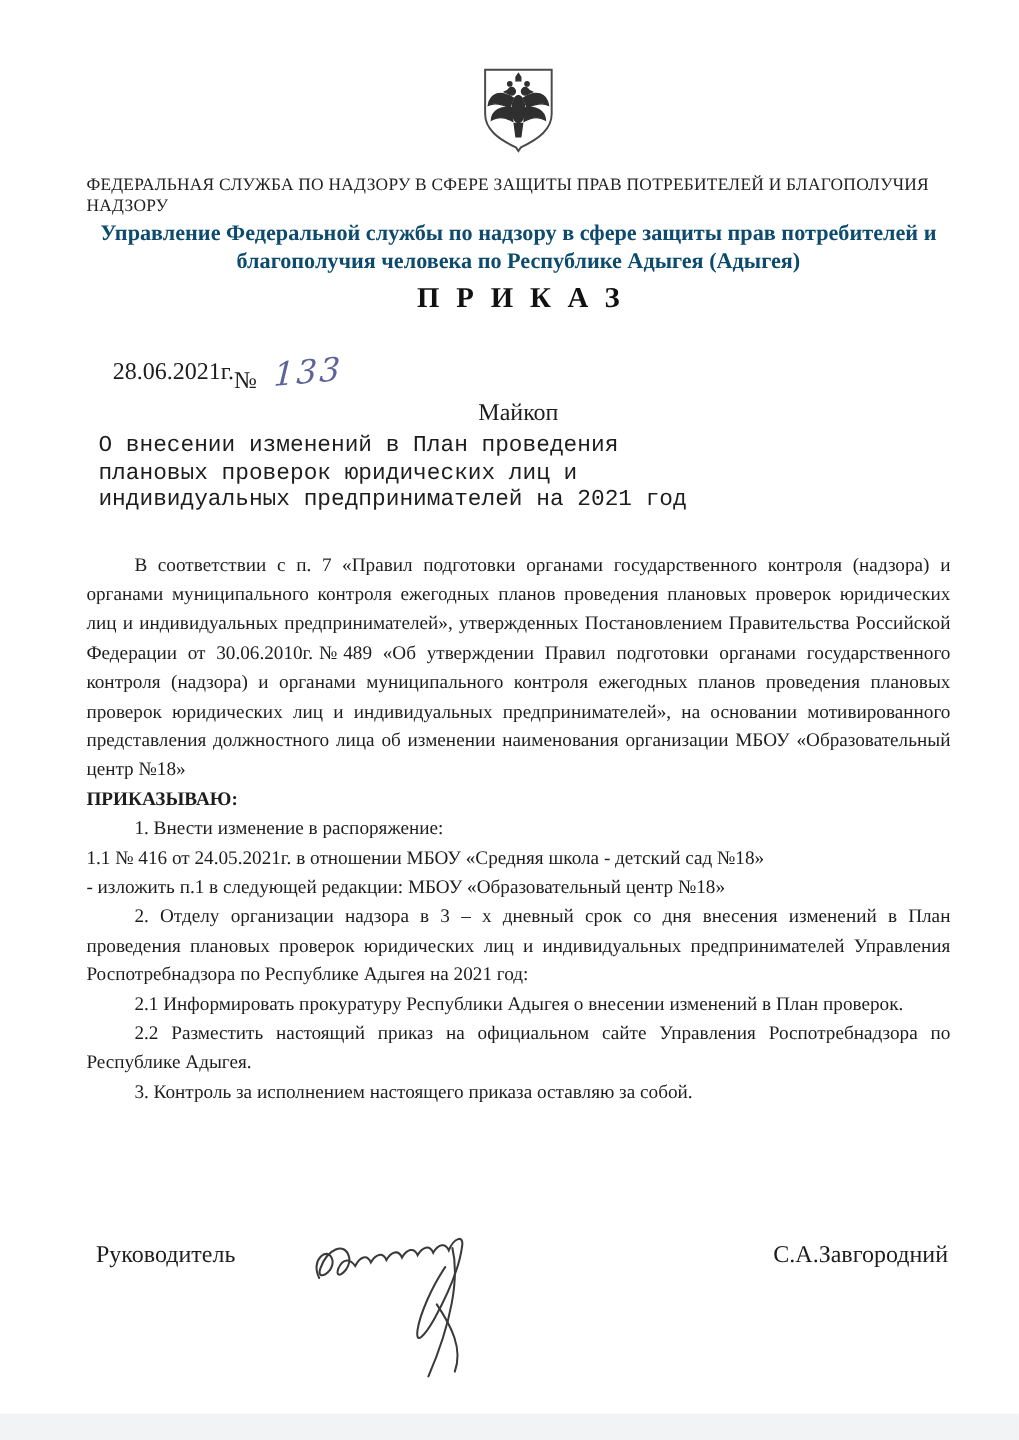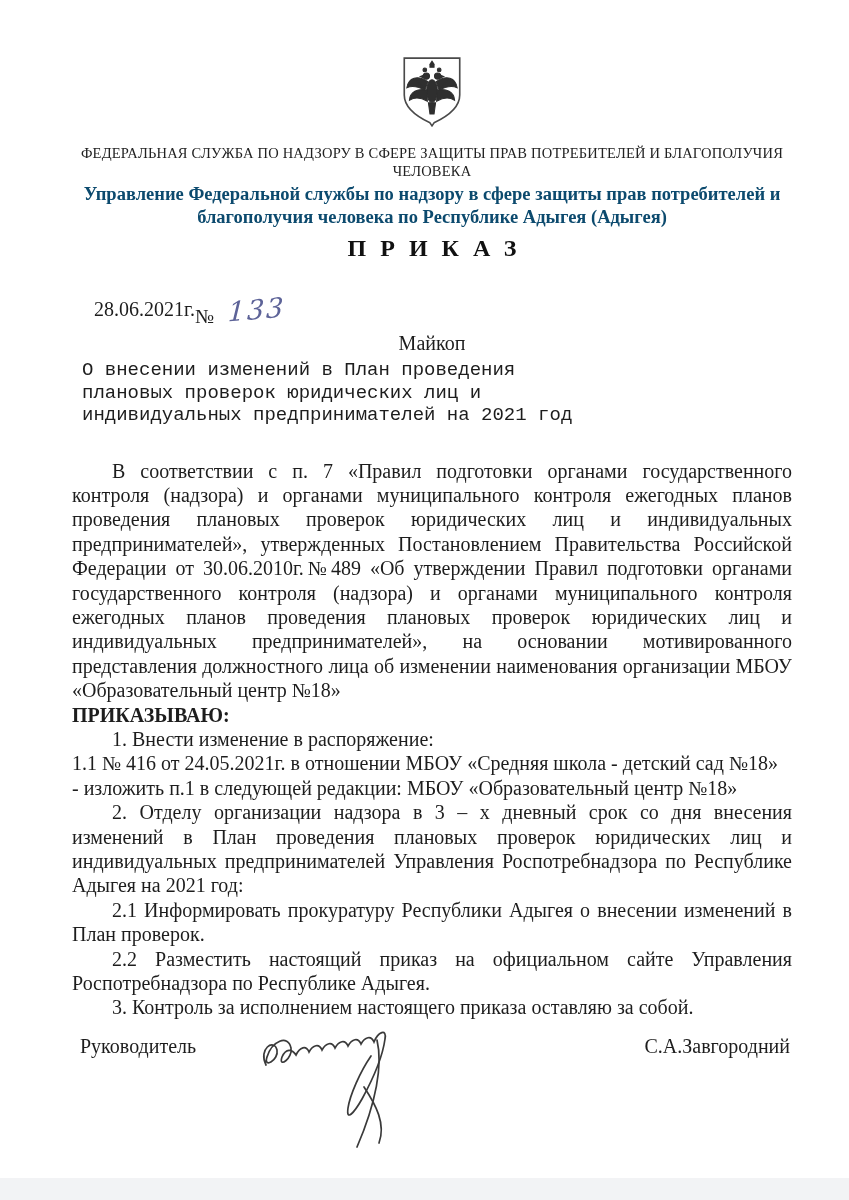--- a/index.html
+++ b/index.html
@@ -20,21 +20,20 @@
     background: #f2f3f5;
   }
 
   .doc { position: absolute; left: 72px; top: 0; width: 720px; }
 
   .emblem-wrap { margin-top: 54px; text-align: center; }
   .emblem-wrap svg { display: inline-block; }
 
   .agency {
     margin-top: 10px;
-    text-align: center;
     font-size: 14.5px;
     line-height: 18px;
     letter-spacing: 0.2px;
     color: #222;
   }
 
   .department {
     width: 712px; margin: 3px auto 0;
     text-align: center;
     font-weight: bold;
@@ -70,21 +69,21 @@
     color: #5d6398;
     transform: rotate(-5deg) skewX(-8deg);
     display: inline-block;
     position: relative; top: -4px;
   }
 
   .city { margin-top: 3px; text-align: center; font-size: 20px; }
 
   .subject { margin-top: 4px; padding-left: 10px; font-size: 19px; line-height: 22.5px; font-family: Liberation Mono, monospace; }
 
-  .body-text { margin-top: 32px; font-size: 20px; line-height: 24.4px; text-align: justify; }
+  .body-text { margin-top: 32px; font-size: 16px; line-height: 24.4px; text-align: justify; }
   .body-text p { margin: 0; }
   .p-indent { text-indent: 40px; }
   .p-bold { font-weight: bold; }
 
   .signature-row {
     position: absolute; left: 72px; top: 1035px; width: 720px;
     font-size: 20px;
   }
   .sig-title { position: absolute; left: 8px; top: 0; }
   .sig-name  { position: absolute; right: 2px; top: 0; }
@@ -125,21 +124,21 @@
 
             <line x1="23" y1="33" x2="16" y2="24" stroke-width="1.4"></line>
             <line x1="41" y1="33" x2="48" y2="24" stroke-width="1.4"></line>
           </g>
         </svg>
       </span>
     </div>
 
     <div class="agency">
       <div>ФЕДЕРАЛЬНАЯ СЛУЖБА ПО НАДЗОРУ В СФЕРЕ ЗАЩИТЫ ПРАВ ПОТРЕБИТЕЛЕЙ И БЛАГОПОЛУЧИЯ</div>
-      <div>ЧЕЛОВЕКА</div>
+      <div>НАДЗОРУ</div>
     </div>
 
     <div class="department">Управление Федеральной службы по надзору в сфере защиты прав потребителей и благополучия человека по Республике Адыгея (Адыгея)</div>
 
     <div class="doc-type">ПРИКАЗ</div>
 
     <div class="meta-row">
       <span class="meta-date">28.06.2021г.</span>
       <span class="meta-number">
         <span>№</span>

